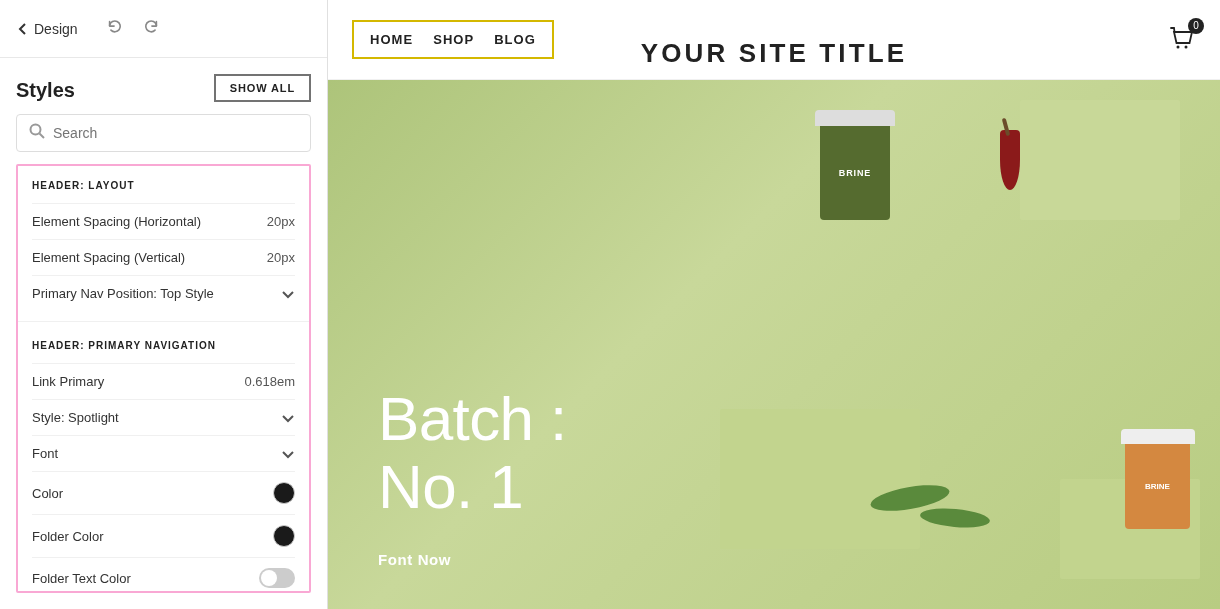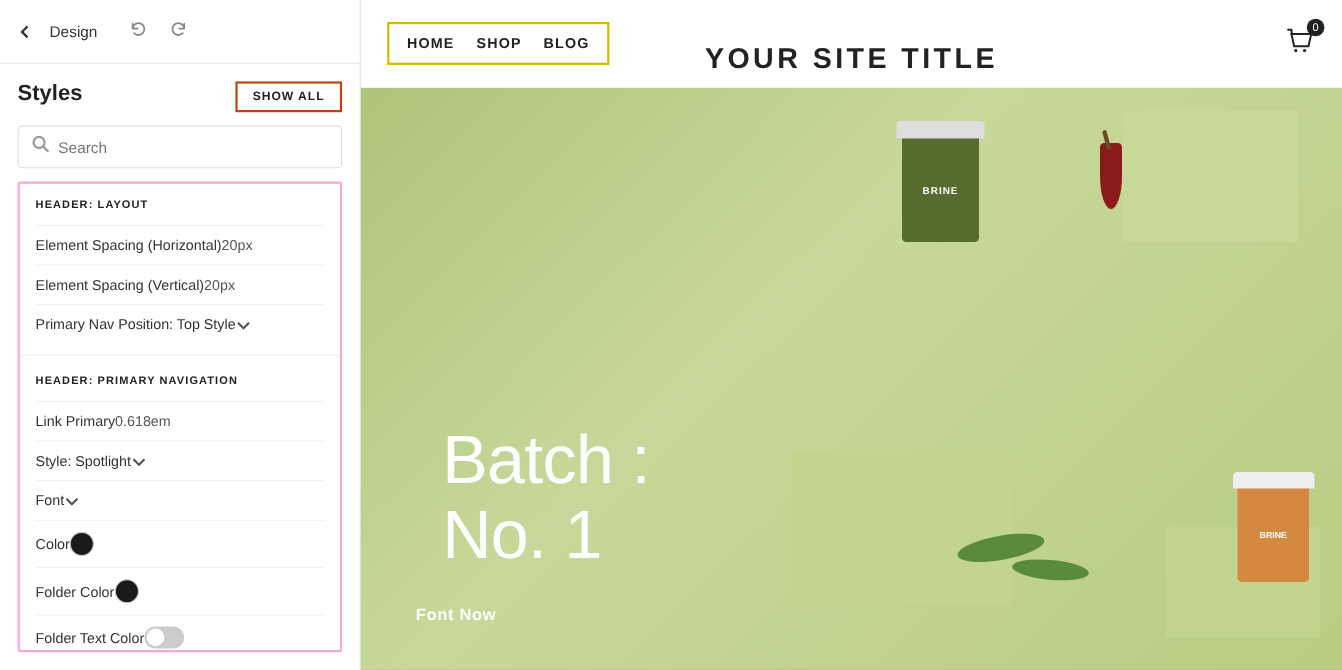--- a/index.html
+++ b/index.html
@@ -21,21 +21,21 @@
       display: flex;
       align-items: center;
       padding: 14px 16px;
       border-bottom: 1px solid #e8e8e8;
       gap: 16px;
     }
 
     .back-btn {
       display: flex;
       align-items: center;
-      gap: 15px;
+      gap: 4px;
       font-size: 14px;
       color: #333;
       cursor: pointer;
       text-decoration: none;
     }
 
     .back-btn svg { width: 14px; height: 14px; }
 
     .history-btns {
       display: flex;
@@ -49,33 +49,33 @@
       cursor: pointer;
       color: #888;
       padding: 4px;
       border-radius: 4px;
     }
 
     .history-btn svg { width: 18px; height: 18px; }
 
     .styles-header {
       display: flex;
-      align-items: flex-start;
+      align-items: flex-end;
       justify-content: space-between;
       padding: 16px 16px 12px 16px;
     }
 
     .styles-title {
       font-size: 20px;
       font-weight: 600;
       color: #222;
     }
 
     .show-all-btn {
-      border: 2px solid #c2410c;
+      border: 2px solid #737373;
       background: none;
       padding: 6px 14px;
       font-size: 11px;
       font-weight: 700;
       letter-spacing: 0.08em;
       color: #222;
       cursor: pointer;
       text-transform: uppercase;
     }
 
@@ -117,21 +117,21 @@
       font-weight: 700;
       letter-spacing: 0.1em;
       color: #222;
       text-transform: uppercase;
       margin-bottom: 12px;
     }
 
     .setting-row {
       display: flex;
       align-items: center;
-      justify-content: flex-start;
+      justify-content: space-between;
       padding: 10px 0;
       border-top: 1px solid #f0f0f0;
     }
 
     .setting-row:first-of-type { border-top: none; }
 
     .setting-label {
       font-size: 13px;
       color: #333;
     }
@@ -419,21 +419,20 @@
       z-index: 2;
     }
 
     .hero-title {
       font-size: 62px;
       font-weight: 300;
       color: #fff;
       line-height: 1.1;
       margin-bottom: 30px;
       letter-spacing: -0.01em;
-      margin-left: 24px;
     }
 
     .shop-now-btn {
       font-size: 15px;
       font-weight: 600;
       color: #fff;
       background: none;
       border: none;
       cursor: pointer;
       letter-spacing: 0.04em;

